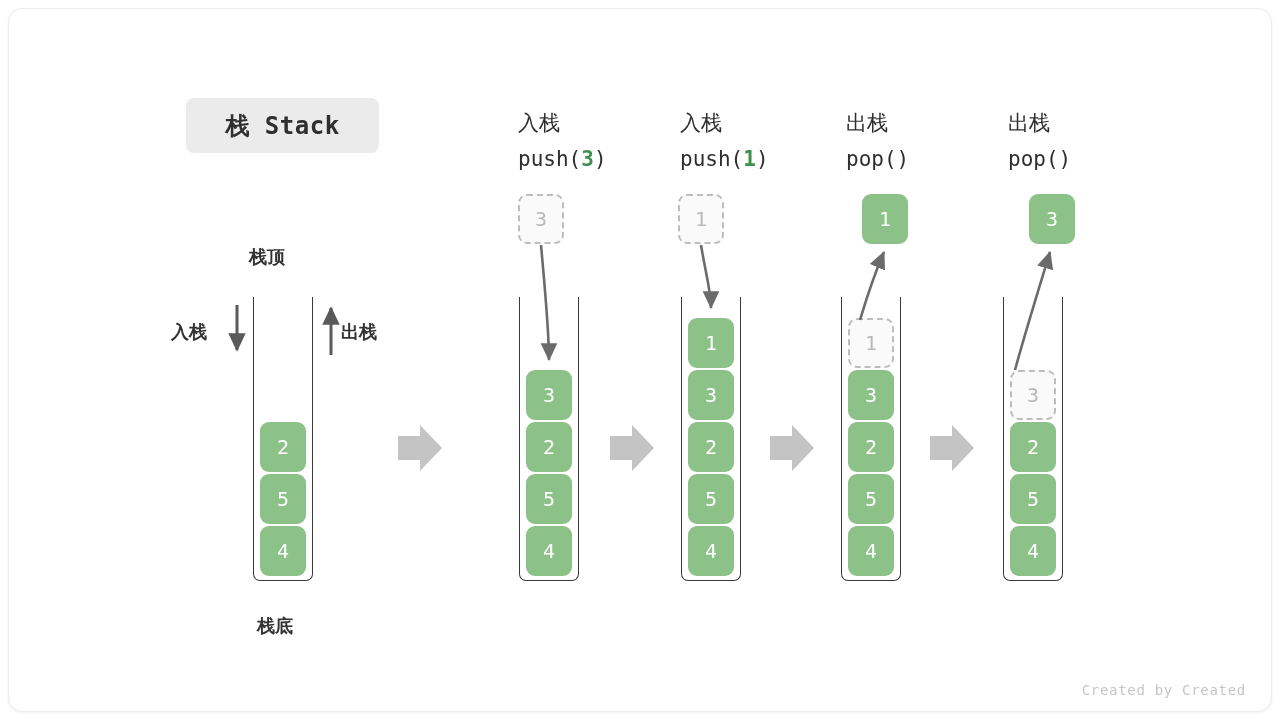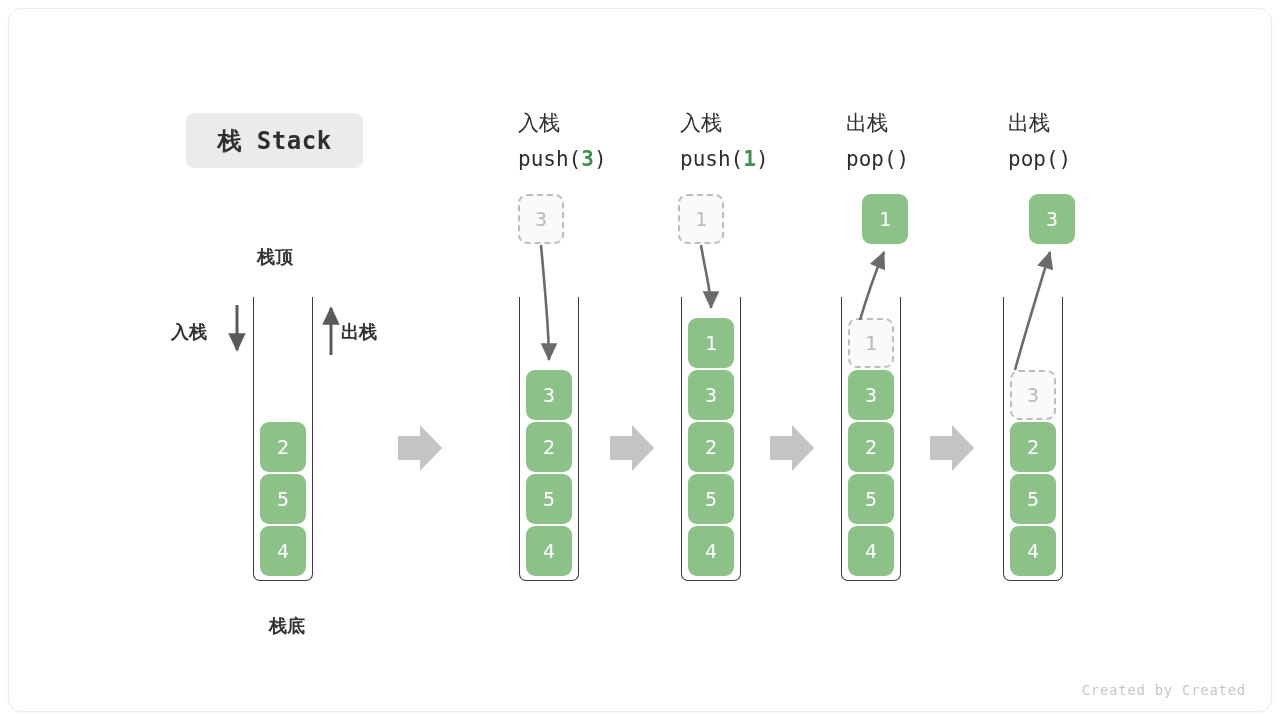--- a/index.html
+++ b/index.html
@@ -30,22 +30,22 @@
     background: #ffffff;
     border: 1px solid #ececec;
     border-radius: 14px;
     box-shadow: 0 1px 3px rgba(0,0,0,0.055);
   }
 
   
   .title-chip {
     position: absolute;
     left: 186px;
-    top: 113px;
-    width: 177px;
+    top: 98px;
+    width: 193px;
     height: 55px;
     background: #ebebeb;
     border-radius: 8px;
     display: flex;
     align-items: center;
     justify-content: center;
     color: #2f2f2f;
     font-size: 24px;
     letter-spacing: 0.5px;
     font-family: "DejaVu Sans Mono", "Liberation Mono", monospace;
@@ -136,22 +136,22 @@
   }
 </style>
 </head>
 <body>
 
 <div id="canvas">
   <div class="card"></div>
 
   <div class="title-chip">栈 Stack</div>
 
-  <div class="cap-label" style="left:257px; top:245px;">栈顶</div>
-  <div class="cap-label" style="left:257px; top:614px;margin-left:12px;">栈底</div>
+  <div class="cap-label" style="left:249px; top:245px;">栈顶</div>
+  <div class="cap-label" style="left:257px; top:614px;">栈底</div>
   <div class="cap-label" style="left:171px; top:320px;">入栈</div>
   <div class="cap-label" style="left:341px; top:320px;">出栈</div>
 
   <div class="stack" style="left:253px; top:297px; height:284px;"></div>
   <div class="block" style="left:260px; top:422px;">2</div>
   <div class="block" style="left:260px; top:474px;">5</div>
   <div class="block" style="left:260px; top:526px;">4</div>
 
   <div class="op-label" style="left:518px; top:105px;">
     <div><span class="cn">入栈</span></div>

